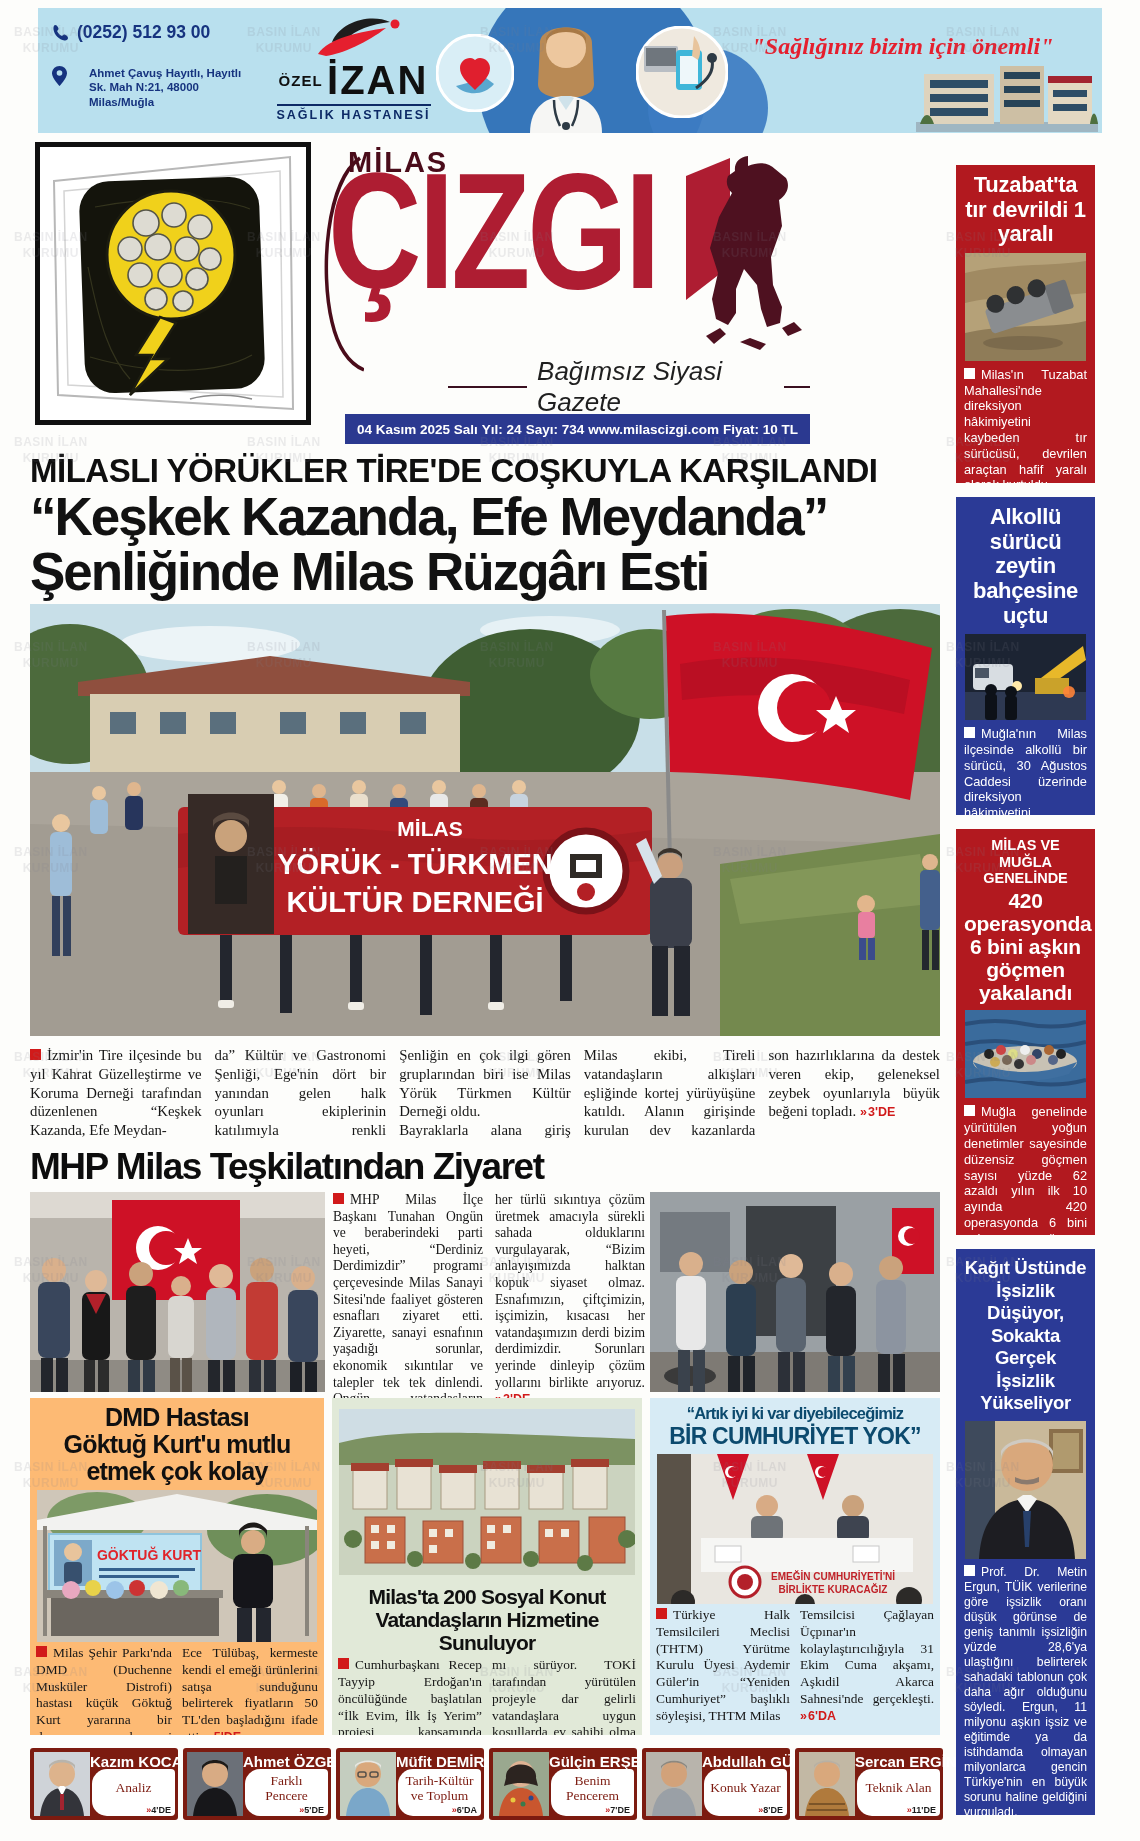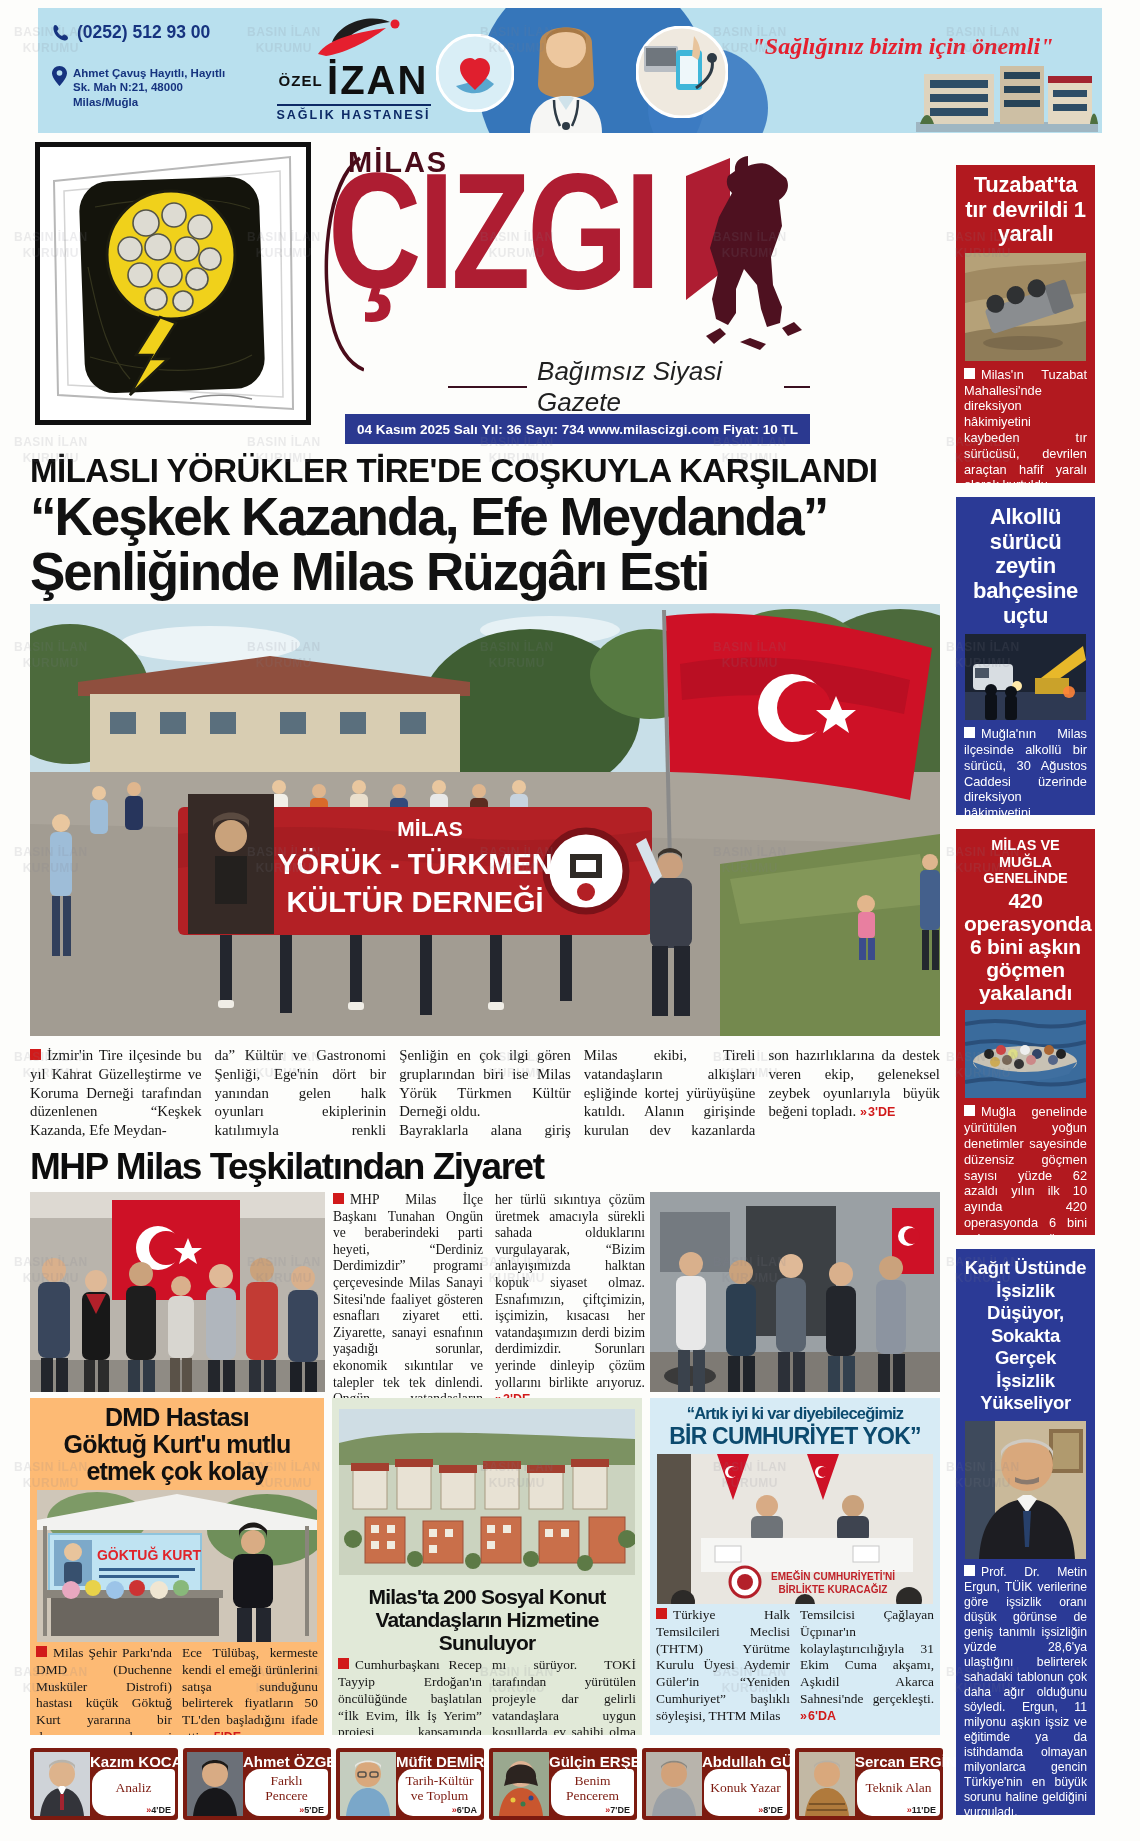--- a/index.html
+++ b/index.html
@@ -13,21 +13,21 @@
   #watermark-layer{position:absolute;inset:0;z-index:40;pointer-events:none}
   .wm{position:absolute;white-space:pre;text-align:center;
       font:700 12px/1.35 "Liberation Sans",sans-serif;
       color:rgba(125,130,142,.15);letter-spacing:.5px}
 
   
   #ad{left:38px;top:8px;width:1064px;height:125px;background:#b9e0ee;overflow:hidden}
   .ad-blob{position:absolute;border-radius:50%;background:#2a6cb5;opacity:.92}
   .ad-phone{position:absolute;left:14px;top:14px;display:flex;gap:7px;align-items:center;
             color:#16337f;font-weight:800;font-size:17.5px}
-  .ad-addr{position:absolute;left:14px;top:58px;display:flex;gap:6px;color:#16337f;
+  .ad-addr{position:absolute;left:14px;top:58px;display:flex;gap:22px;color:#16337f;
            font-weight:700;font-size:11.5px;line-height:1.25}
   .ad-logo{position:absolute;left:213px;top:6px;width:205px;text-align:center}
   .ad-brandrow{font-weight:900;color:#101010;margin-top:-6px}
   .ad-brand-prefix{font-size:15px;letter-spacing:1px;vertical-align:8px}
   .ad-brand-name{font-size:40px;letter-spacing:2px}
   .ad-brand-sub{font-size:12.5px;font-weight:700;color:#0d2a66;letter-spacing:2px;
                 border-top:2px solid #0d2a66;display:inline-block;padding-top:2px;margin-top:1px}
   .ad-slogan{position:absolute;left:712px;top:26px;width:305px;text-align:center;
              font-family:"Liberation Serif",serif;font-style:italic;font-weight:700;
              font-size:24px;color:#e51f2e;line-height:1.05}
@@ -335,21 +335,21 @@
   </div>
 
   <svg class="abs" style="left:686px;top:150px" width="124" height="200" viewBox="0 0 124 200">
     <polygon points="0,26 44,8 44,116 0,150" fill="#ae1d32"></polygon>
     <path d="M62 6 c-9 1 -14 7 -13 15 l-7 5 c-3 7 0 13 4 17 l-13 24 -9 31 8 25 -6 26 4 20 12 6 8 -12 0 -24 8 -20 13 16 4 24 6 18 13 -4 2 -16 -9 -22 -2 -28 11 -31 -3 -26 c9 -6 11 -15 7 -22 l-11 -9 c-6 -6 -15 -8 -27 -3 z" fill="#4e1120"></path>
     <path d="M20 186 l14 -8 6 6 -12 10 z M54 192 l10 -4 16 6 -6 6 z M96 178 l12 -6 8 8 -14 6 z" fill="#4e1120"></path>
   </svg>
 
   <div id="datebar" class="abs">
     <span>04 Kasım 2025 Salı</span>
-    <span>Yıl: 36</span>
+    <span>Yıl: 24</span>
     <span>Sayı: 734</span>
     <span>www.milascizgi.com</span>
     <span>Fiyat: 10 TL</span>
   </div>
 
   <h2 id="kicker" class="abs">MİLASLI YÖRÜKLER TİRE'DE COŞKUYLA KARŞILANDI</h2>
   <h1 id="headline" class="abs">
     <span>“Keşkek Kazanda, Efe Meydanda”</span><br>
     <span>Şenliğinde Milas Rüzgârı Esti</span>
   </h1>

